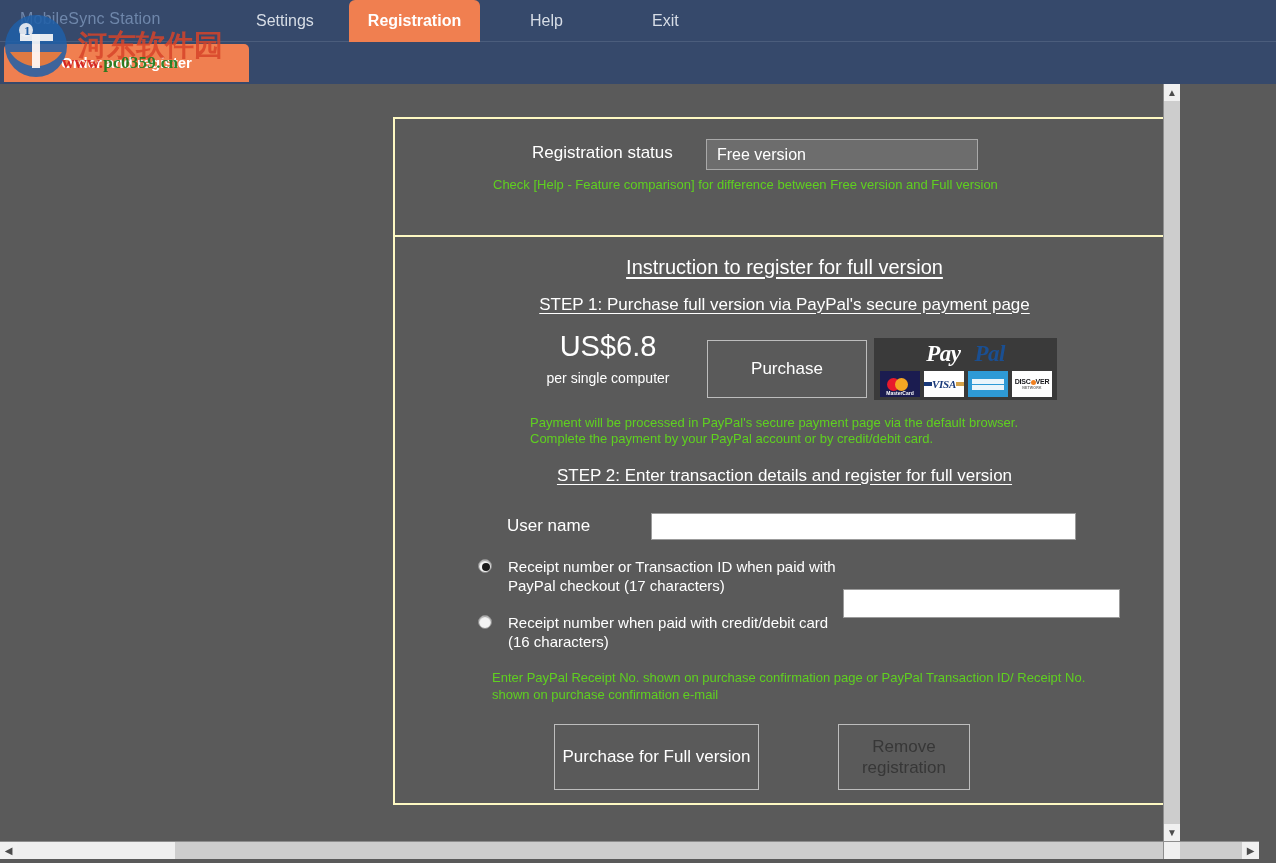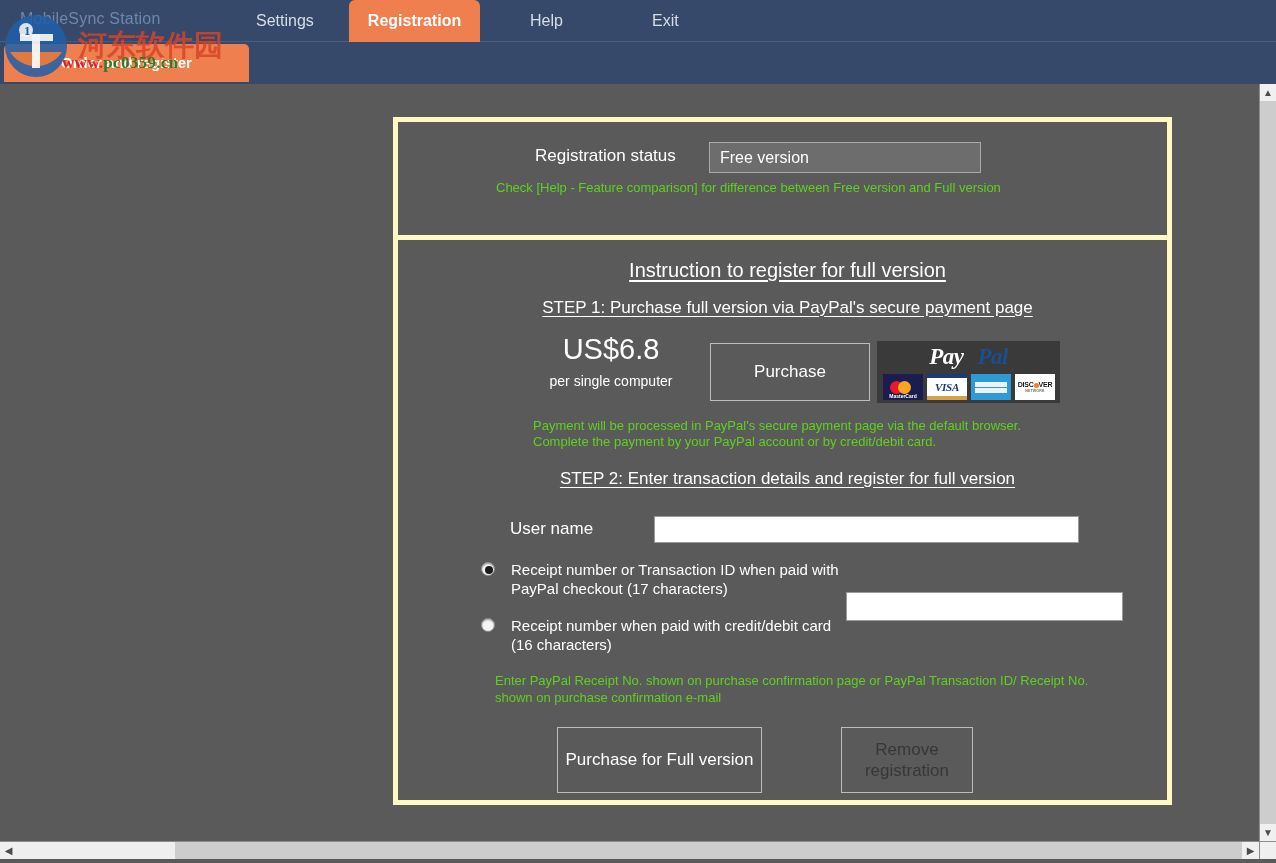--- a/index.html
+++ b/index.html
@@ -8,21 +8,21 @@
   html, body {
     width: 1276px;
     height: 863px;
     overflow: hidden;
     font-family: "Liberation Sans", sans-serif;
     background: #5a5a5a;
   }
 
   #app {
     position: relative;
-    width: 1276px;
+    width: 1180px;
     height: 863px;
     background: #5a5a5a;
   }
 
   
   .header {
     position: absolute;
     left: 0; top: 0;
     width: 1276px;
     height: 84px;
@@ -165,21 +165,21 @@
     right: 0; bottom: 4px;
     width: 17px; height: 18px;
     background: #f0f0f0;
     border-left: 1px solid #8d8d8d;
     border-top: 1px solid #8d8d8d;
   }
 
   
   .panel {
     position: absolute;
-    border: 5px solid #fef9c3;
+    border: 2px solid #fef9c3;
     background: #5a5a5a;
   }
   .panel-status { left: 393px; top: 117px; width: 779px; height: 132px; }
   .panel-instr  { left: 393px; top: 235px; width: 779px; height: 570px; padding-left: 32px; }
 
   
   .status-label {
     position: absolute;
     left: 137px; top: 24px;
     font-size: 17px;
@@ -296,21 +296,21 @@
     font-size: 6px; font-weight: bold;
     overflow: hidden;
     position: relative;
   }
   .card-mc { background: #1b1c50; }
   .card-mc .mc-circles { position: relative; width: 30px; height: 14px; }
   .card-mc .mc-c { position: absolute; top: 1px; width: 13px; height: 13px; border-radius: 50%; }
   .card-mc .mc-red { left: 2px; background: #e8192c; }
   .card-mc .mc-yel { left: 10px; background: #f5a623; }
   .card-mc .mc-txt { position: absolute; left: 0; bottom: 1px; width: 40px; text-align: center; color: #fff; font-size: 5px; }
-  .card-visa { background: #ffffff; flex-direction: column; }
+  .card-visa { background: #ffffff; flex-direction: row; }
   .card-visa .v-top { background: #1a3a7a; width: 40px; height: 4px; }
   .card-visa .v-mid { color: #1a3a7a; font-family: "Liberation Serif", serif; font-style: italic; font-weight: bold; font-size: 11px; letter-spacing: -.3px; flex: 1; display:flex; align-items:center; justify-content:center; }
   .card-visa .v-bot { background: #d4a24a; width: 40px; height: 4px; }
   .card-amex { background: #2e9ad6; flex-direction: column; justify-content: center; gap: 1px; }
   .card-amex .ax-l { background: #ffffff; height: 5px; width: 32px; opacity: .9; }
   .card-disc { background: #ffffff; flex-direction: column; justify-content: center; }
   .card-disc .d-txt { color: #18181c; font-size: 7px; font-weight: bold; letter-spacing: -.2px; }
   .card-disc .d-o { display:inline-block; width:5px; height:5px; border-radius:50%; background:#f08020; vertical-align: middle; }
   .card-disc .d-sub { color: #6b6b6b; font-size: 3.5px; margin-top: 1px; letter-spacing: .2px; }
 

